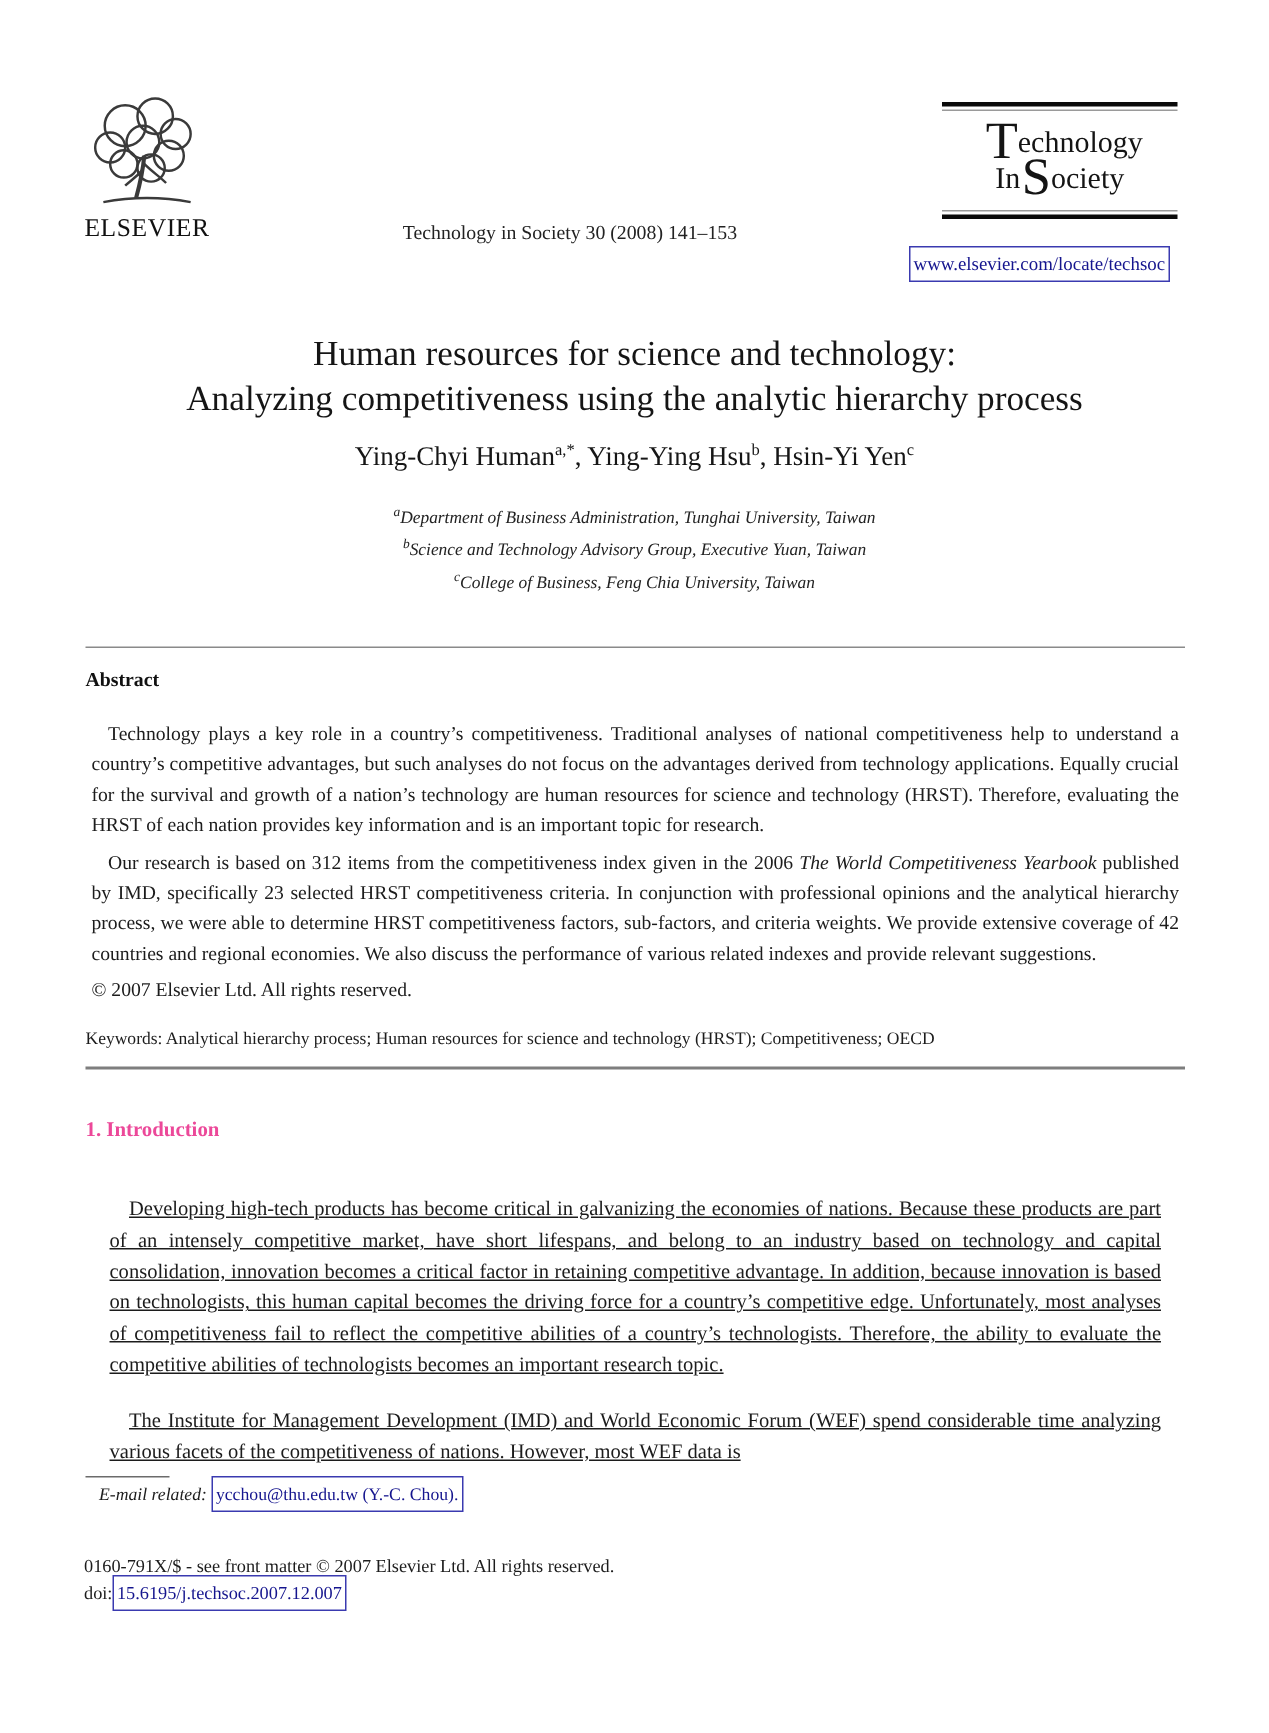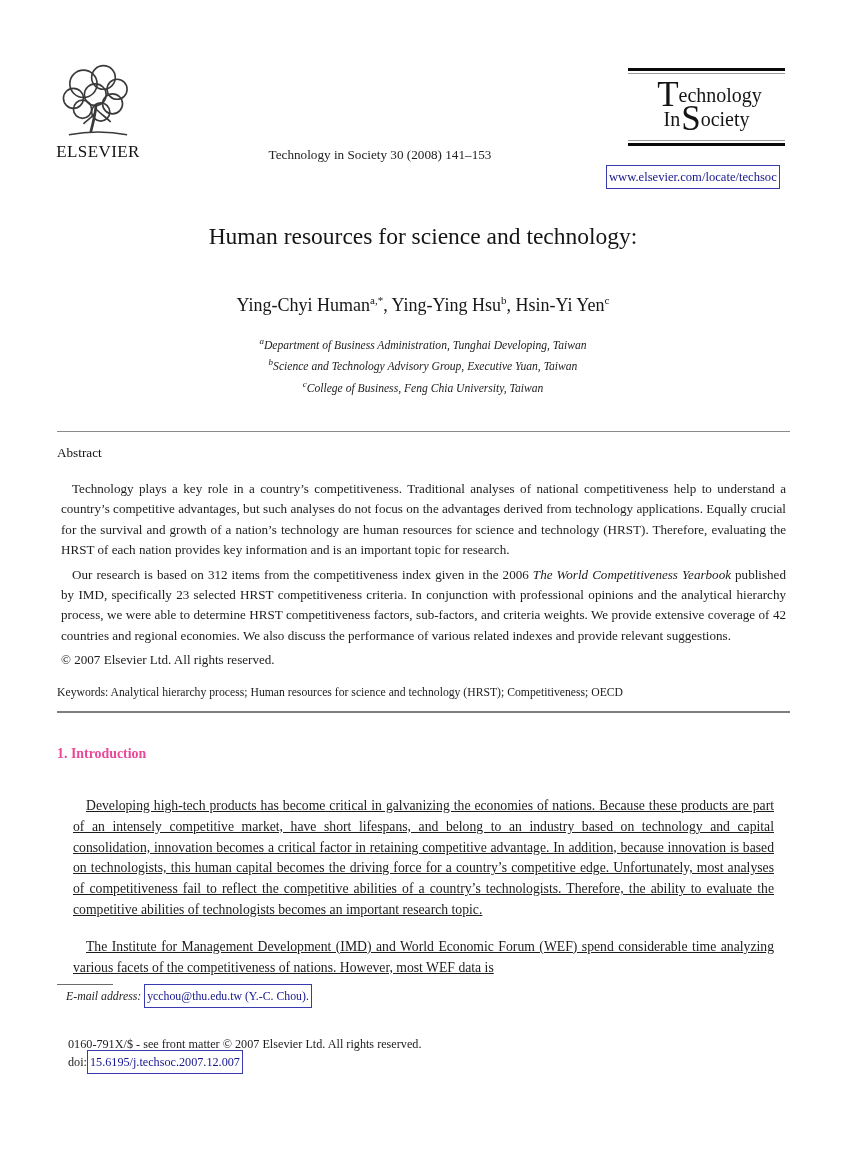--- a/index.html
+++ b/index.html
@@ -32,38 +32,38 @@
   .authors sup{font-size:11px;}
   .affiliations{position:absolute;left:30px;top:333px;width:786px;text-align:center;
     font-style:italic;font-size:11.6px;line-height:17.5px;color:#222;}
   .affiliations sup{font-size:9px;font-style:italic;}
   
   .rule{position:absolute;left:57px;width:733px;border-top:1px solid #8a8a8a;}
   .rule-abstract-top{top:431px;}
   .rule-keywords-bottom{top:711px;border-top:2px solid #7e7e7e;}
   .rule-footnote{position:absolute;left:57px;top:984px;width:56px;border-top:1px solid #6b6b6b;}
   
-  .abstract-heading{position:absolute;left:57px;top:445px;font-size:13.2px;font-weight:normal;color:#111;}
+  .abstract-heading{position:absolute;left:57px;top:445px;font-size:13.2px;font-weight:bold;color:#111;}
   .abstract-body{position:absolute;left:57px;top:475px;width:733px;
     font-size:13.1px;line-height:20.4px;text-align:justify;color:#1c1c1c;}
   .abstract-body p{margin:4px;text-indent:11px;}
   .abstract-body .copyright-line{text-indent:0;}
   .keywords{position:absolute;left:57px;top:686px;width:733px;font-size:11.7px;color:#1c1c1c;}
   .keywords .kw-label{}
   
   .section-heading{position:absolute;left:57px;top:746px;font-size:13.9px;font-weight:bold;color:#ec4899;}
   .intro-body{position:absolute;left:57px;top:780px;width:733px;
     font-size:13.7px;line-height:20.8px;text-align:justify;color:#1c1c1c;}
   .intro-body p{margin:16px;text-indent:13px;text-decoration:underline;}
   
   .footnote{position:absolute;left:57px;top:988px;width:470px;font-size:11.8px;line-height:16.5px;color:#1c1c1c;}
   .footnote .fn-line{padding-left:9px;}
   .footnote .fn-email-label{font-style:italic;}
   .footnote .boxed-link{font-size:11.8px;}
-  .bottom-matter{position:absolute;left:68px;top:1035px;width:600px;font-size:12.2px;line-height:18px;color:#1c1c1c;}
+  .bottom-matter{position:absolute;left:56px;top:1035px;width:600px;font-size:12.2px;line-height:18px;color:#1c1c1c;}
   .bottom-matter .boxed-link{font-size:12.2px;}
 </style>
 </head>
 <body>
 
 <div class="page">
 
   <svg class="tree-logo" viewBox="0 0 100 88" xmlns="http://www.w3.org/2000/svg">
     <g fill="none" stroke="#3a3a3a" stroke-width="1.8">
       <circle cx="34" cy="24" r="15"></circle>
@@ -91,28 +91,29 @@
       <div class="jb-line2"><span class="jb-word">In</span><span class="jb-big">S</span><span>ociety</span></div>
     </div>
     <div class="jb-rule-bottom"></div>
   </div>
   <div class="journal-url">
     <a class="boxed-link">www.elsevier.com/locate/techsoc</a>
   </div>
 
   <div class="article-title">
     <div>Human resources for science and technology:</div>
+    <div>Analyzing competitiveness using the analytic hierarchy process</div>
   </div>
 
   <div class="authors">
     <span><span>Ying-Chyi Human</span><sup>a,*</sup><span>, </span></span><span><span>Ying-Ying Hsu</span><sup>b</sup><span>, </span></span><span><span>Hsin-Yi Yen</span><sup>c</sup><span></span></span>
   </div>
 
   <div class="affiliations">
-    <div><sup>a</sup><span>Department of Business Administration, Tunghai Developing, Taiwan</span></div>
+    <div><sup>a</sup><span>Department of Business Administration, Tunghai University, Taiwan</span></div>
     <div><sup>b</sup><span>Science and Technology Advisory Group, Executive Yuan, Taiwan</span></div>
     <div><sup>c</sup><span>College of Business, Feng Chia University, Taiwan</span></div>
   </div>
 
   <div class="rule rule-abstract-top"></div>
   <div class="abstract-heading">Abstract</div>
   <div class="abstract-body">
     <p>Technology plays a key role in a country’s competitiveness. Traditional analyses of national competitiveness help to understand a country’s competitive advantages, but such analyses do not focus on the advantages derived from technology applications. Equally crucial for the survival and growth of a nation’s technology are human resources for science and technology (HRST). Therefore, evaluating the HRST of each nation provides key information and is an important topic for research.</p>
     <p><span>Our research is based on 312 items from the competitiveness index given in the 2006 </span><i>The World Competitiveness Yearbook</i><span> published by IMD, specifically 23 selected HRST competitiveness criteria. In conjunction with professional opinions and the analytical hierarchy process, we were able to determine HRST competitiveness factors, sub-factors, and criteria weights. We provide extensive coverage of 42 countries and regional economies. We also discuss the performance of various related indexes and provide relevant suggestions.</span></p>
     <p class="copyright-line">© 2007 Elsevier Ltd. All rights reserved.</p>
@@ -124,21 +125,21 @@
 
   <div class="section-heading">1. Introduction</div>
   <div class="intro-body">
     <p>Developing high-tech products has become critical in galvanizing the economies of nations. Because these products are part of an intensely competitive market, have short lifespans, and belong to an industry based on technology and capital consolidation, innovation becomes a critical factor in retaining competitive advantage. In addition, because innovation is based on technologists, this human capital becomes the driving force for a country’s competitive edge. Unfortunately, most analyses of competitiveness fail to reflect the competitive abilities of a country’s technologists. Therefore, the ability to evaluate the competitive abilities of technologists becomes an important research topic.</p>
     <p>The Institute for Management Development (IMD) and World Economic Forum (WEF) spend considerable time analyzing various facets of the competitiveness of nations. However, most WEF data is</p>
   </div>
 
   <div class="rule-footnote"></div>
   <div class="footnote">
     <div class="fn-line">
-      <span class="fn-email-label">E-mail address: </span><a class="boxed-link">ycchou@thu.edu.tw (Y.-C. Chou).</a>
+      <span class="fn-email-label">E-mail related: </span><a class="boxed-link">ycchou@thu.edu.tw (Y.-C. Chou).</a>
     </div>
   </div>
 
   <div class="bottom-matter">
     <div>0160-791X/$ - see front matter © 2007 Elsevier Ltd. All rights reserved.</div>
     <div>
       <span>doi:</span><a class="boxed-link">15.6195/j.techsoc.2007.12.007</a>
     </div>
   </div>
 

